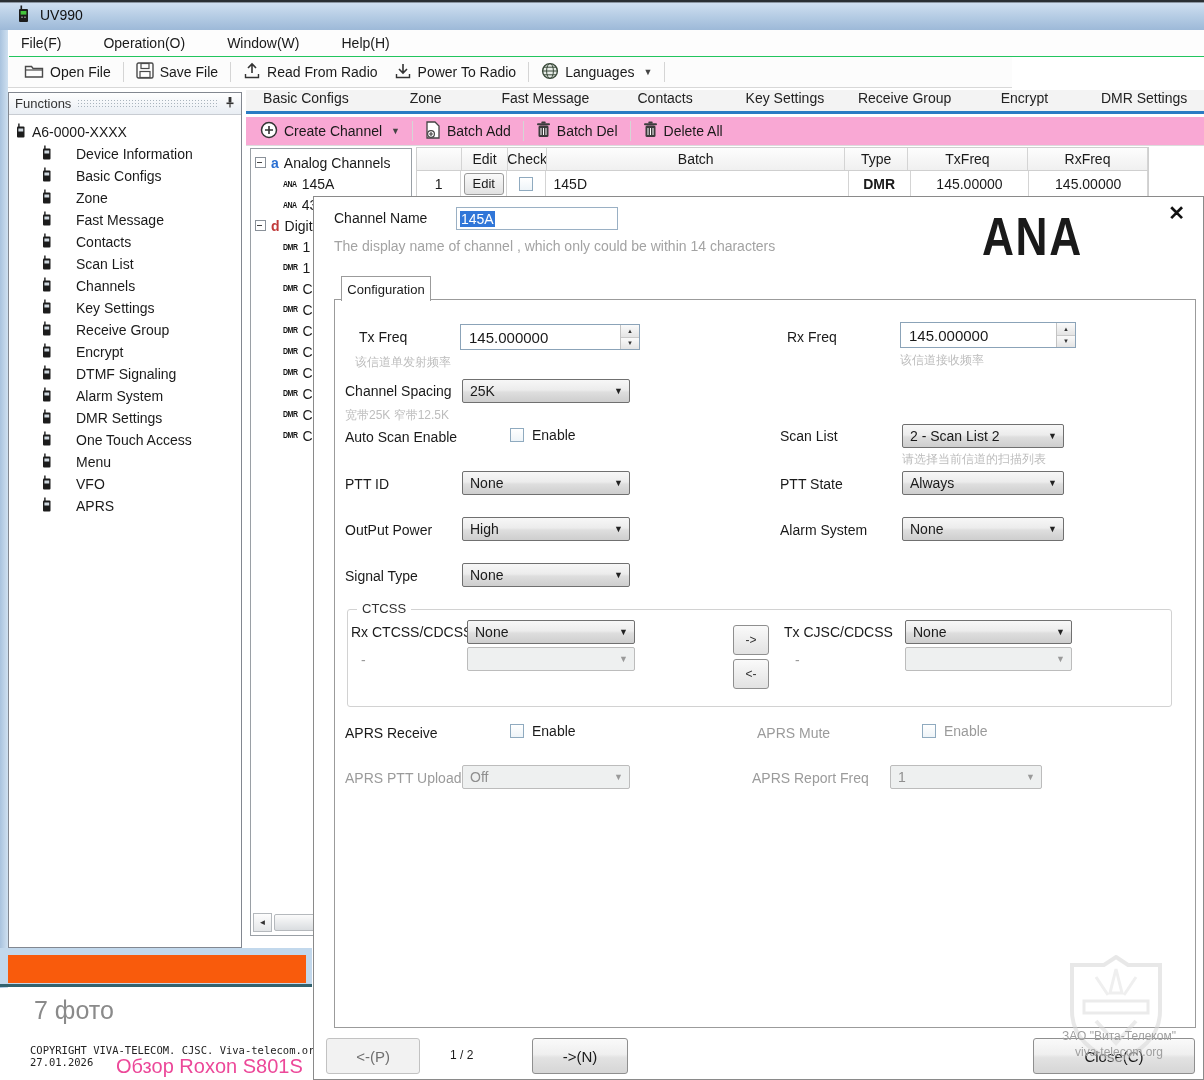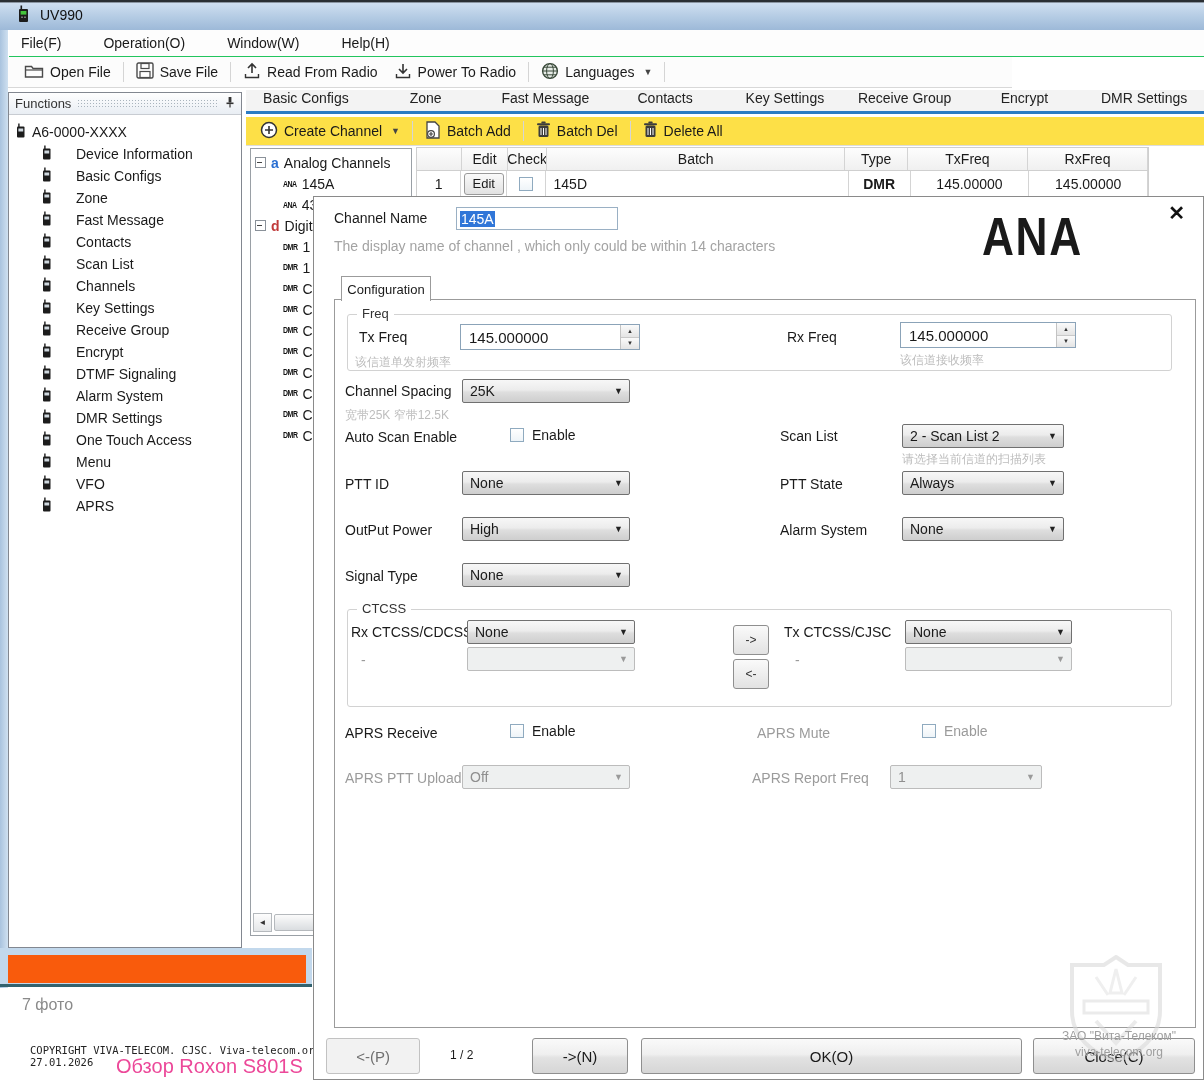--- a/index.html
+++ b/index.html
@@ -31,21 +31,21 @@
     background:radial-gradient(circle,#a9b4bd 0.8px,transparent 0.9px);background-size:3px 3px}
   .fnbody{position:absolute;left:6px;top:28px;right:2px;bottom:2px;font-size:14px}
   .fn-root{display:flex;align-items:center;gap:6px;height:22px;font-size:14px}
   .fn-item{display:flex;align-items:center;gap:24px;height:22px;padding-left:26px}
   .rico{flex:0 0 auto}
   
   .tabs{left:246px;top:90px;width:958px;height:21px;display:flex;border-bottom:3px solid #2b7cc4;
     box-sizing:content-box;font-size:14px;color:#222;background:#f3f3f3}
   .tab{flex:1;text-align:center;white-space:nowrap}
   
-  .chtools{left:246px;top:117px;width:958px;height:29px;background:#fde047;border-bottom:1px solid #dcdcdc;
+  .chtools{left:246px;top:117px;width:958px;height:29px;background:#f9a8d4;border-bottom:1px solid #dcdcdc;
     display:flex;align-items:center;padding-left:6px;box-sizing:border-box;font-size:14px}
   
   .chtree{left:250px;top:148px;width:162px;height:788px;background:#fff;border:1px solid #9aa0a6;box-sizing:border-box;
     font-size:14px;padding:3px 0 0 4px;overflow:hidden}
   .tr-row{display:flex;align-items:center;gap:5px;height:21px;white-space:nowrap}
   .tr-child{padding-left:28px}
   .expbox{width:9px;height:9px;border:1px solid #8a9199;background:#fff;position:relative;flex:0 0 auto}
   .expbox::after{content:"";position:absolute;left:1px;top:3.5px;width:5px;height:1px;background:#444}
   .ltr-a{color:#2a6fd2;font-weight:bold;font-size:14px}
   .ltr-d{color:#c03a3a;font-weight:bold;font-size:14px}
@@ -97,21 +97,21 @@
   .chk-row{position:absolute;display:flex;align-items:center;gap:8px;font-size:14px}
   .xfer{position:absolute;width:34px;height:28px;border:1px solid #8f8f8f;border-radius:3px;font-size:12px;color:#333;
     background:linear-gradient(#fafafa,#e2e2e2);display:flex;align-items:center;justify-content:center}
   .dlg-btn{position:absolute;height:36px;border:1px solid #8f8f8f;border-radius:3px;font-size:15px;
     background:linear-gradient(#fafafa,#efefef 45%,#e2e2e2 55%,#d6d6d6);display:flex;align-items:center;justify-content:center;box-sizing:border-box}
   .dlg-btn.dis{background:#f2f2f2;border-color:#c2c2c2;color:#6f6f6f}
   .pageind{position:absolute;font-size:12px}
   .wm-shield{position:absolute;opacity:0.55;z-index:5;pointer-events:none}
   .wm-text{position:absolute;font-size:12px;color:#9f9f9f;z-index:6;white-space:nowrap;text-align:center;pointer-events:none}
   
-  .photos{left:22px;top:996px;font-size:16px;color:#8a8a8a}
+  .photos{left:34px;top:996px;font-size:25px;color:#8a8a8a}
   .copyright{left:30px;top:1044px;font-family:"DejaVu Sans Mono",monospace;font-size:10.5px;color:#222;line-height:12px;white-space:pre}
   .review-link{left:116px;top:1055px;font-size:20px;color:#ec4899}
   .edge-blue{left:1197px;top:955px;width:7px;height:60px;background:#4d7db8}
   .edge-orange{left:1197px;top:1032px;width:7px;height:48px;background:#f95b0c}
 </style>
 </head>
 <body>
 
 <div class="abs aero-left"></div>
 
@@ -530,23 +530,20 @@
   <span class="dlg-label" style="left:20px;top:13px">Channel Name</span>
   <span class="cninput">
       <span class="sel">145A</span>
     </span>
   <span class="hint" style="left:20px;top:41px">The display name of channel , which only could be within 14 characters</span>
   <span class="bigtype">ANA</span>
 
   <span class="cfgtab">Configuration</span>
   <div class="cfgpanel">
 
-    <div class="group" style="left:12px;top:14px;width:823px;height:55px">
-      <span class="legend">Freq</span>
-    </div>
     <span class="dlg-label" style="left:24px;top:29px">Tx Freq</span>
     <div class="spin" style="left:125px;top:24px;width:180px">
       <span>145.000000</span>
       <span class="btns">
           <span>▲</span>
           <span>▼</span>
         </span>
     </div>
     <span class="hint cnhint" style="left:20px;top:54px">该信道单发射频率</span>
     <span class="dlg-label" style="left:452px;top:29px">Rx Freq</span>
@@ -613,21 +610,21 @@
     <div class="combo" style="left:132px;top:320px;width:168px">
       <span>None</span>
         <span class="arr">▼</span>
     </div>
     <span class="dlg-label dis" style="left:26px;top:352px">-</span>
     <div class="combo dis" style="left:132px;top:347px;width:168px">
       <span class="arr">▼</span>
     </div>
     <span class="xfer" style="left:398px;top:325px">-&gt;</span>
     <span class="xfer" style="left:398px;top:359px">&lt;-</span>
-    <span class="dlg-label" style="left:449px;top:324px">Tx CTCSS/CJSC</span>
+    <span class="dlg-label" style="left:449px;top:324px">Tx CJSC/CDCSS</span>
     <div class="combo" style="left:570px;top:320px;width:167px">
       <span>None</span>
         <span class="arr">▼</span>
     </div>
     <span class="dlg-label dis" style="left:460px;top:352px">-</span>
     <div class="combo dis" style="left:570px;top:347px;width:167px">
       <span class="arr">▼</span>
     </div>
 
     <span class="dlg-label" style="left:10px;top:425px">APRS Receive</span>
@@ -648,21 +645,20 @@
     <span class="dlg-label dis" style="left:417px;top:470px">APRS Report Freq</span>
     <div class="combo dis" style="left:555px;top:465px;width:152px">
       <span>1</span>
         <span class="arr">▼</span>
     </div>
   </div>
 
   <span class="dlg-btn dis" style="left:12px;top:841px;width:94px">&lt;-(P)</span>
   <span class="pageind" style="left:136px;top:851px">1 / 2</span>
   <span class="dlg-btn" style="left:218px;top:841px;width:96px">-&gt;(N)</span>
-  <span class="dlg-btn" style="left:327px;top:841px;width:381px">OK(O)</span>
   <span class="dlg-btn" style="left:719px;top:841px;width:162px">Close(C)</span>
 
   <span class="wm-shield" style="left:752px;top:758px">
     <svg width="100" height="108" viewBox="0 0 100 108">
         <path d="M50 2 L62 10 H94 V56 C94 82 74 98 50 106 C26 98 6 82 6 56 V10 H38 Z" fill="none" stroke="#d7d7d7" stroke-width="4"></path>
         <path d="M18 46 h64 v12 h-64 z" fill="none" stroke="#dcdcdc" stroke-width="3"></path>
         <path d="M30 66 l20 22 l20 -22" fill="none" stroke="#dcdcdc" stroke-width="4"></path>
         <path d="M50 14 l6 24 h-12 z M30 22 l12 18 M70 22 l-12 18" stroke="#e2e2e2" stroke-width="3" fill="none"></path>
       </svg>
   </span>

